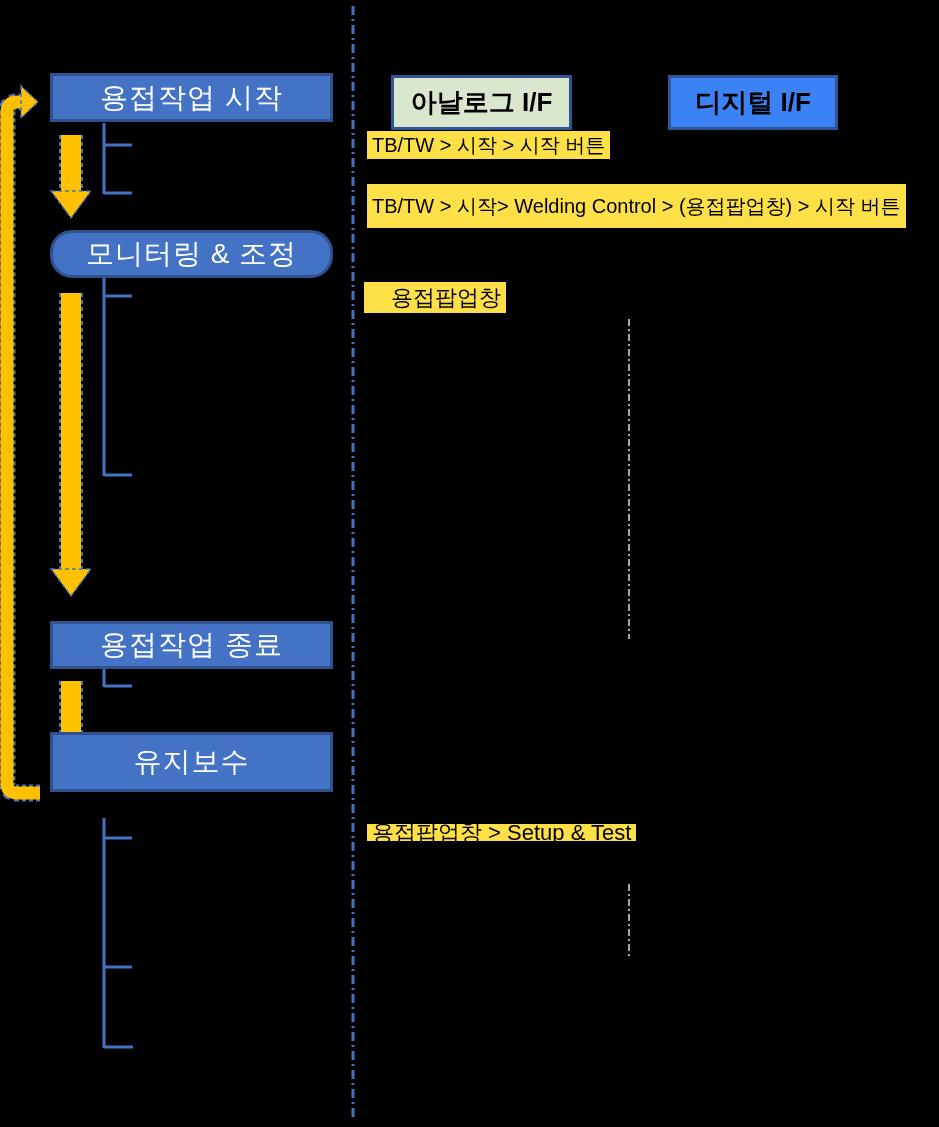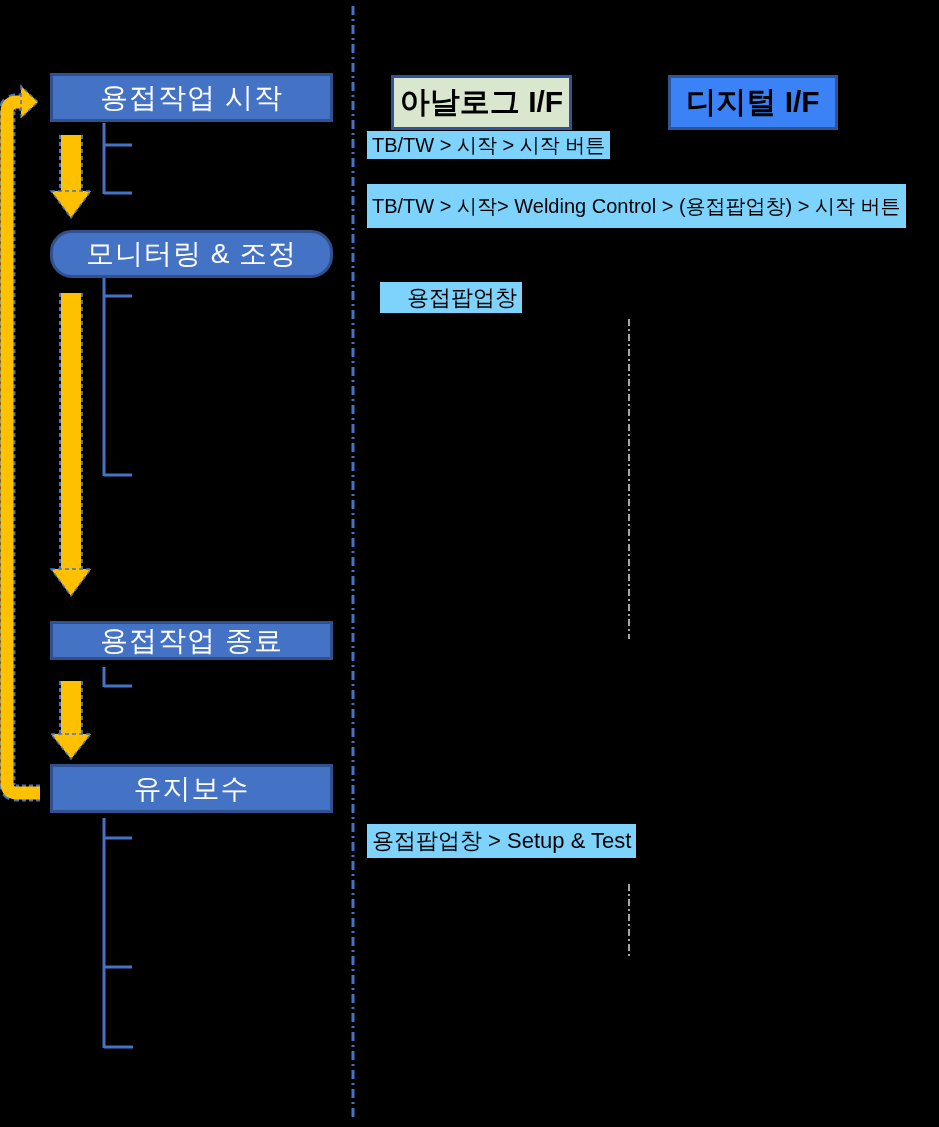--- a/index.html
+++ b/index.html
@@ -13,25 +13,25 @@
   #diagram-svg{position:absolute;left:0;top:0;width:939px;height:1127px;}
   .flow-box{
     position:absolute;left:50px;width:283px;
     background:#4472C4;border:3px solid #2F528F;box-sizing:border-box;
     color:#ffffff;font-size:28px;font-weight:400;letter-spacing:1px;
     display:flex;align-items:center;justify-content:center;white-space:nowrap;
   }
   .hdr-box{
     position:absolute;top:75px;height:55px;
     border:3px solid #2F5597;box-sizing:border-box;
-    color:#000000;font-size:30px;font-weight:700;
+    color:#000000;font-size:26px;font-weight:700;
     display:flex;align-items:center;justify-content:center;white-space:nowrap;
   }
   .hl{
-    position:absolute;background:#7dd3fc;color:#000000;
+    position:absolute;background:#fde047;color:#000000;
     display:flex;align-items:center;white-space:nowrap;
     padding:0 5px;box-sizing:border-box;
   }
   .hl.small{font-size:20px;height:28px;}
   .hl.big{font-size:22px;height:31px;}
 </style>
 </head>
 <body>
 
 <div id="canvas">
@@ -89,29 +89,29 @@
       <path d="M 40 793 L 17 793 Q 7 793 7 783 L 7 112 Q 7 102 17 102 L 21 102" fill="none" stroke="#4472C4" stroke-width="17" stroke-dasharray="4 3"></path>
       <path d="M 40 793 L 17 793 Q 7 793 7 783 L 7 112 Q 7 102 17 102 L 21 102" fill="none" stroke="#FFC000" stroke-width="13"></path>
       <polygon points="21,86 21,118 38,102" fill="#FFC000" stroke="#4472C4" stroke-width="1.5" stroke-dasharray="4 3"></polygon>
     </g>
   </svg>
 
   <div class="flow-box" style="top:73px;height:49px;">용접작업 시작</div>
 
   <div class="flow-box" style="top:230px;height:48px;border-radius:22px;">모니터링 &amp; 조정</div>
 
-  <div class="flow-box" style="top:621px;height:39px;">용접작업 종료</div>
+  <div class="flow-box" style="top:621px;height:48px;">용접작업 종료</div>
 
-  <div class="flow-box" style="top:764px;height:49px;">유지보수</div>
+  <div class="flow-box" style="top:732px;height:60px;">유지보수</div>
 
   <div class="hdr-box" style="left:391px;width:181px;background:#D8E7CE;">아날로그 I/F</div>
 
   <div class="hdr-box" style="left:668px;width:170px;background:#3b82f6;">디지털 I/F</div>
 
   <div class="hl small" style="left:367px;top:131px;">TB/TW &gt; 시작 &gt; 시작 버튼</div>
 
   <div class="hl small" style="left:367px;top:184px;height:44px;">TB/TW &gt; 시작&gt; Welding Control &gt; (용접팝업창) &gt; 시작 버튼</div>
 
-  <div class="hl big" style="left:380px;top:282px;padding-left:27px;">용접팝업창</div>
+  <div class="hl big" style="left:364px;top:282px;padding-left:27px;">용접팝업창</div>
 
-  <div class="hl big" style="left:367px;top:824px;height:34px;">용접팝업창 &gt; Setup &amp; Test</div>
+  <div class="hl big" style="left:367px;top:824px;height:17px;">용접팝업창 &gt; Setup &amp; Test</div>
 
 </div>
 
 </body></html>

